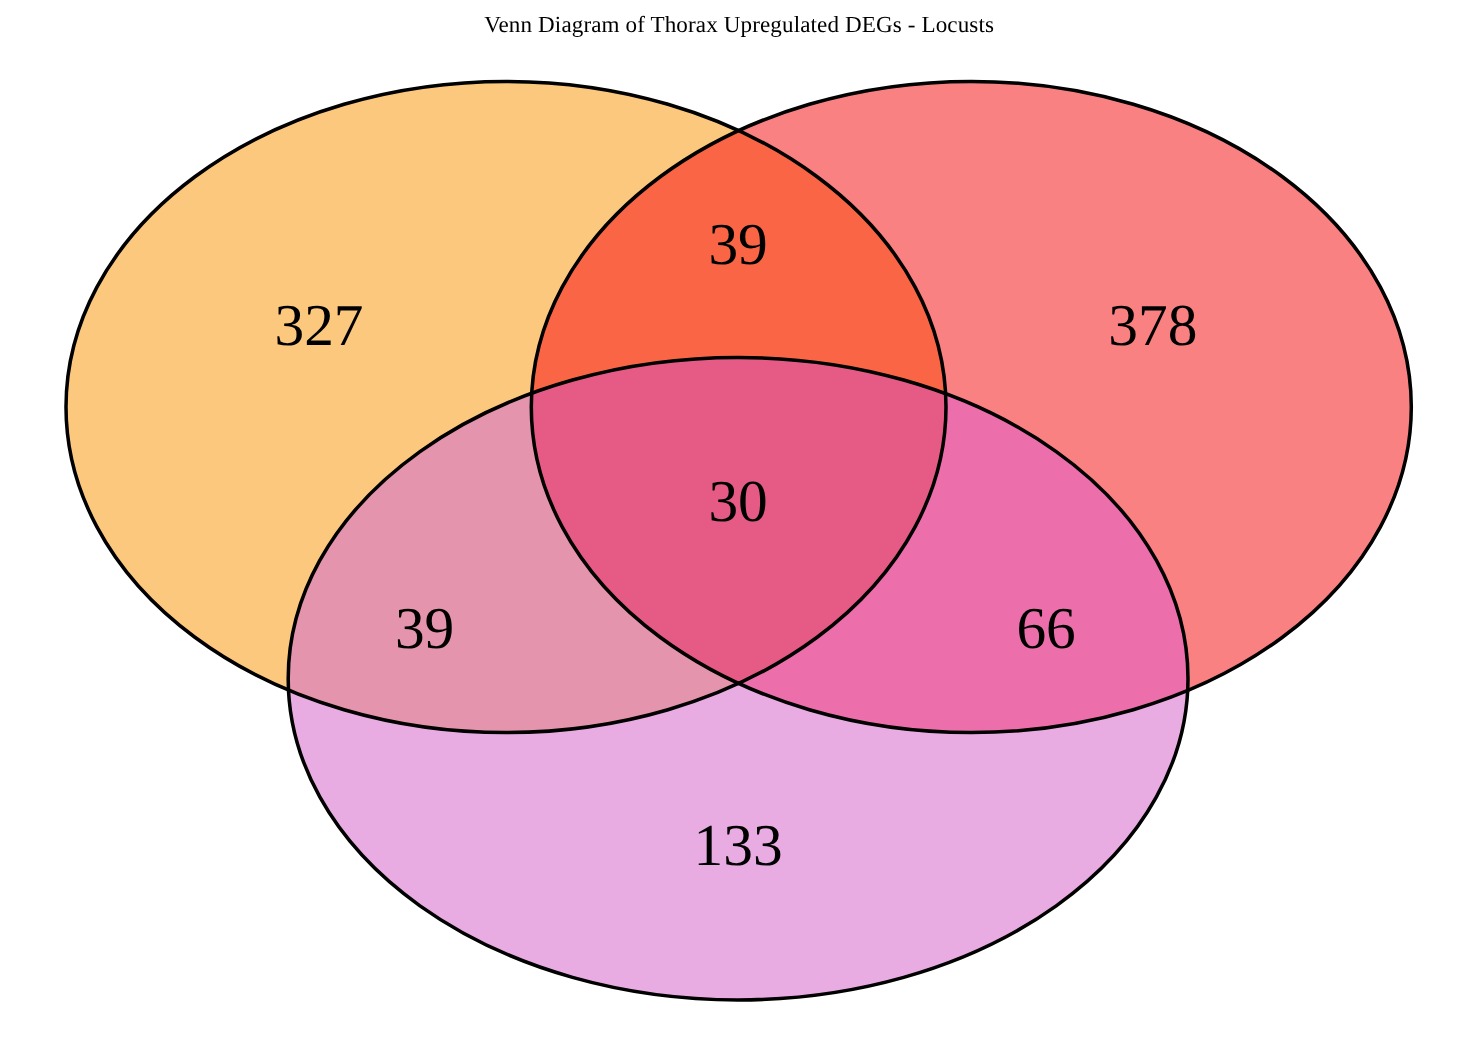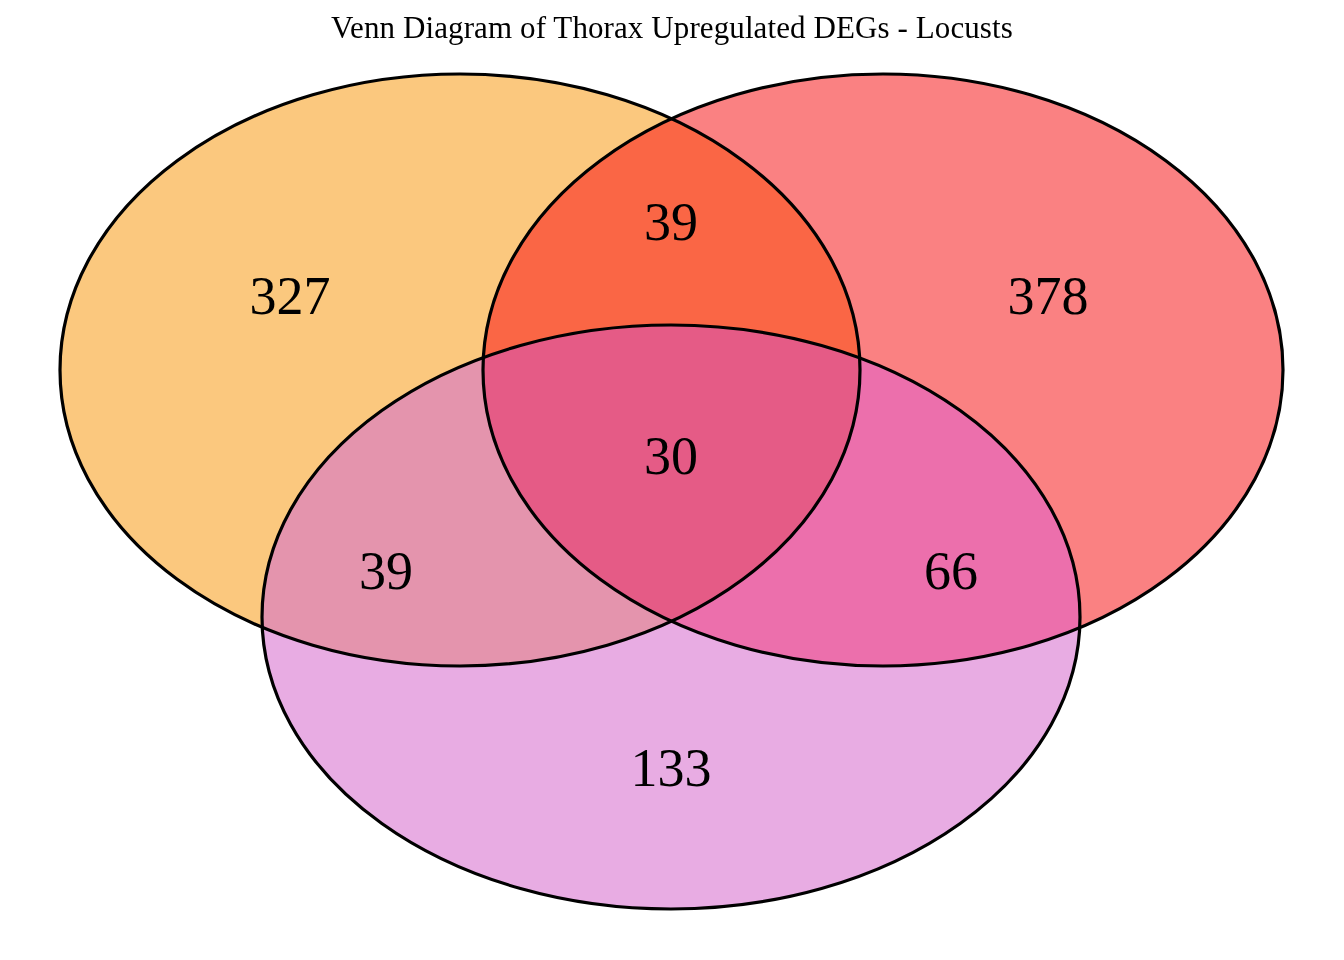--- a/index.html
+++ b/index.html
@@ -19,21 +19,21 @@
     height: 960px;
     background: #ffffff;
   }
   #figure-title {
     position: absolute;
     top: 10px;
     left: 0;
     width: 1344px;
     text-align: center;
     font-family: "Liberation Serif", "DejaVu Serif", serif;
-    font-size: 31px;
+    font-size: 21px;
     font-weight: 400;
     color: #000000;
     letter-spacing: 0.1px;
     white-space: nowrap;
   }
   #venn-svg {
     position: absolute;
     top: 0;
     left: 0;
     width: 1344px;

